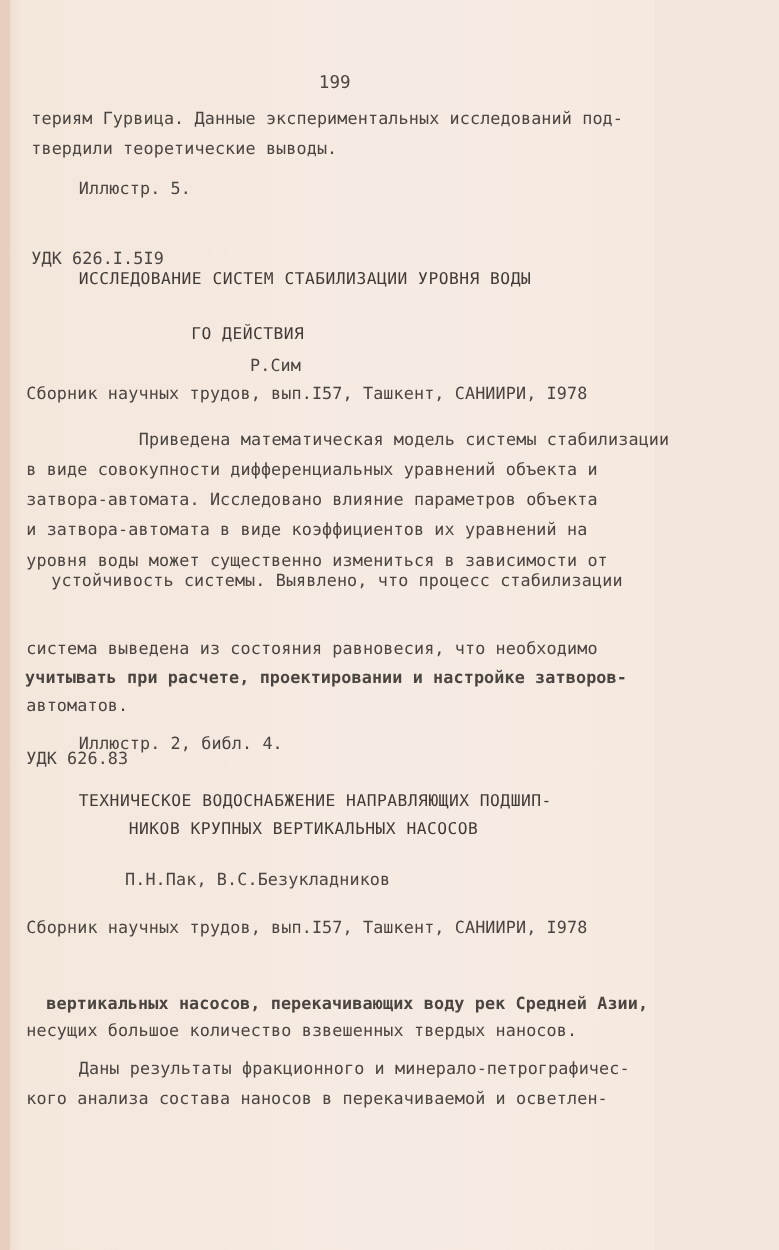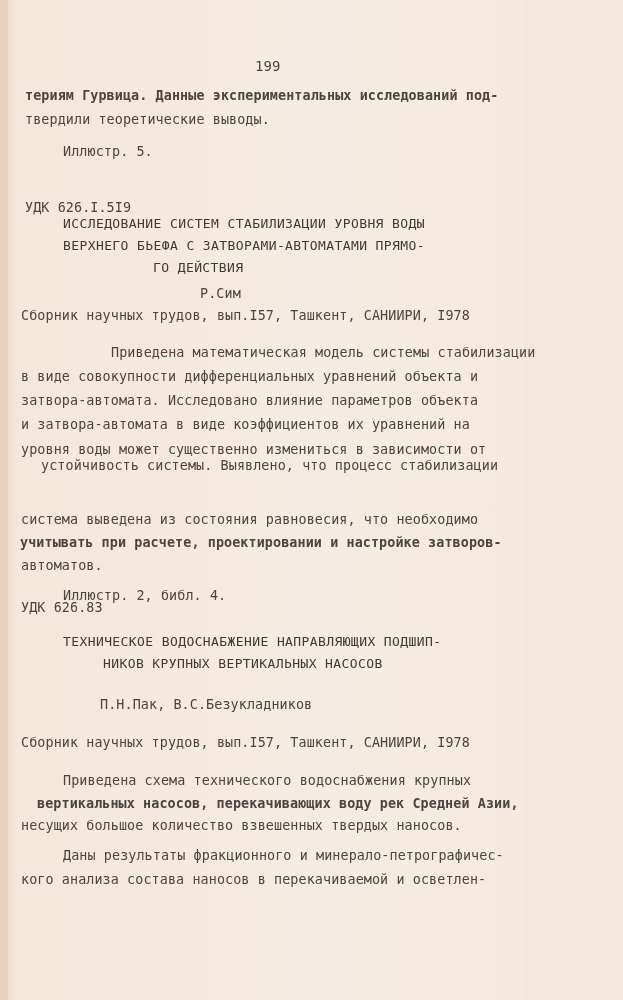--- a/index.html
+++ b/index.html
@@ -20,27 +20,26 @@
     .pnum { font-size: 14px; }
   </style>
 </head>
 <body>
 
 <div class="page">
   <div class="edge"></div>
 
   <div class="line pnum" style="left:255px;top:58px;">199</div>
 
-  <div class="line" style="left:25px;top:88px;font-weight:bold;">териям Гурвица. Данные экспериментальных исследований под-</div>
+  <div class="line" style="left:25px;top:88px;">териям Гурвица. Данные экспериментальных исследований под-</div>
   <div class="line" style="left:25px;top:112px;">твердили теоретические выводы.</div>
   <div class="line" style="left:63px;top:144px;">Иллюстр. 5.</div>
 
   <div class="line" style="left:25px;top:182px;margin-top:18px;">УДК 626.I.5I9</div>
   <div class="line title" style="left:63px;top:216px;">ИССЛЕДОВАНИЕ СИСТЕМ СТАБИЛИЗАЦИИ УРОВНЯ ВОДЫ</div>
-  <div class="line title" style="left:63px;top:238px;">ВЕРХНЕГО БЬЕФА С ЗАТВОРАМИ-АВТОМАТАМИ ПРЯМО-</div>
   <div class="line title" style="left:153px;top:260px;">ГО ДЕЙСТВИЯ</div>
   <div class="line" style="left:200px;top:286px;">Р.Сим</div>
   <div class="line" style="left:21px;top:308px;">Сборник научных трудов, вып.I57, Ташкент, САНИИРИ, I978</div>
 
   <div class="line" style="left:75px;top:345px;padding-left:36px;">Приведена математическая модель системы стабилизации</div>
   <div class="line" style="left:21px;top:369px;">в виде совокупности дифференциальных уравнений объекта и</div>
   <div class="line" style="left:21px;top:393px;">затвора-автомата. Исследовано влияние параметров объекта</div>
   <div class="line" style="left:21px;top:417px;">и затвора-автомата в виде коэффициентов их уравнений на</div>
   <div class="line" style="left:21px;top:458px;margin-left:20px;">устойчивость системы. Выявлено, что процесс стабилизации</div>
   <div class="line" style="left:21px;top:442px;">уровня воды может существенно измениться в зависимости от</div>
@@ -48,18 +47,17 @@
   <div class="line" style="left:20px;top:535px;font-weight:bold;">учитывать при расчете, проектировании и настройке затворов-</div>
   <div class="line" style="left:21px;top:558px;">автоматов.</div>
   <div class="line" style="left:63px;top:588px;">Иллюстр. 2, библ. 4.</div>
 
   <div class="line" style="left:21px;top:600px;">УДК 626.83</div>
   <div class="line title" style="left:63px;top:634px;">ТЕХНИЧЕСКОЕ ВОДОСНАБЖЕНИЕ НАПРАВЛЯЮЩИХ ПОДШИП-</div>
   <div class="line title" style="left:103px;top:656px;">НИКОВ КРУПНЫХ ВЕРТИКАЛЬНЫХ НАСОСОВ</div>
   <div class="line" style="left:100px;top:697px;">П.Н.Пак, В.С.Безукладников</div>
   <div class="line" style="left:21px;top:735px;">Сборник научных трудов, вып.I57, Ташкент, САНИИРИ, I978</div>
 
-  <div class="line" style="left:63px;top:773px;">Приведена схема технического водоснабжения крупных</div>
   <div class="line" style="left:37px;top:796px;font-weight:bold;">вертикальных насосов, перекачивающих воду рек Средней Азии,</div>
   <div class="line" style="left:21px;top:818px;">несущих большое количество взвешенных твердых наносов.</div>
   <div class="line" style="left:63px;top:848px;">Даны результаты фракционного и минерало-петрографичес-</div>
   <div class="line" style="left:21px;top:872px;">кого анализа состава наносов в перекачиваемой и осветлен-</div>
 </div>
 
 </body></html>

